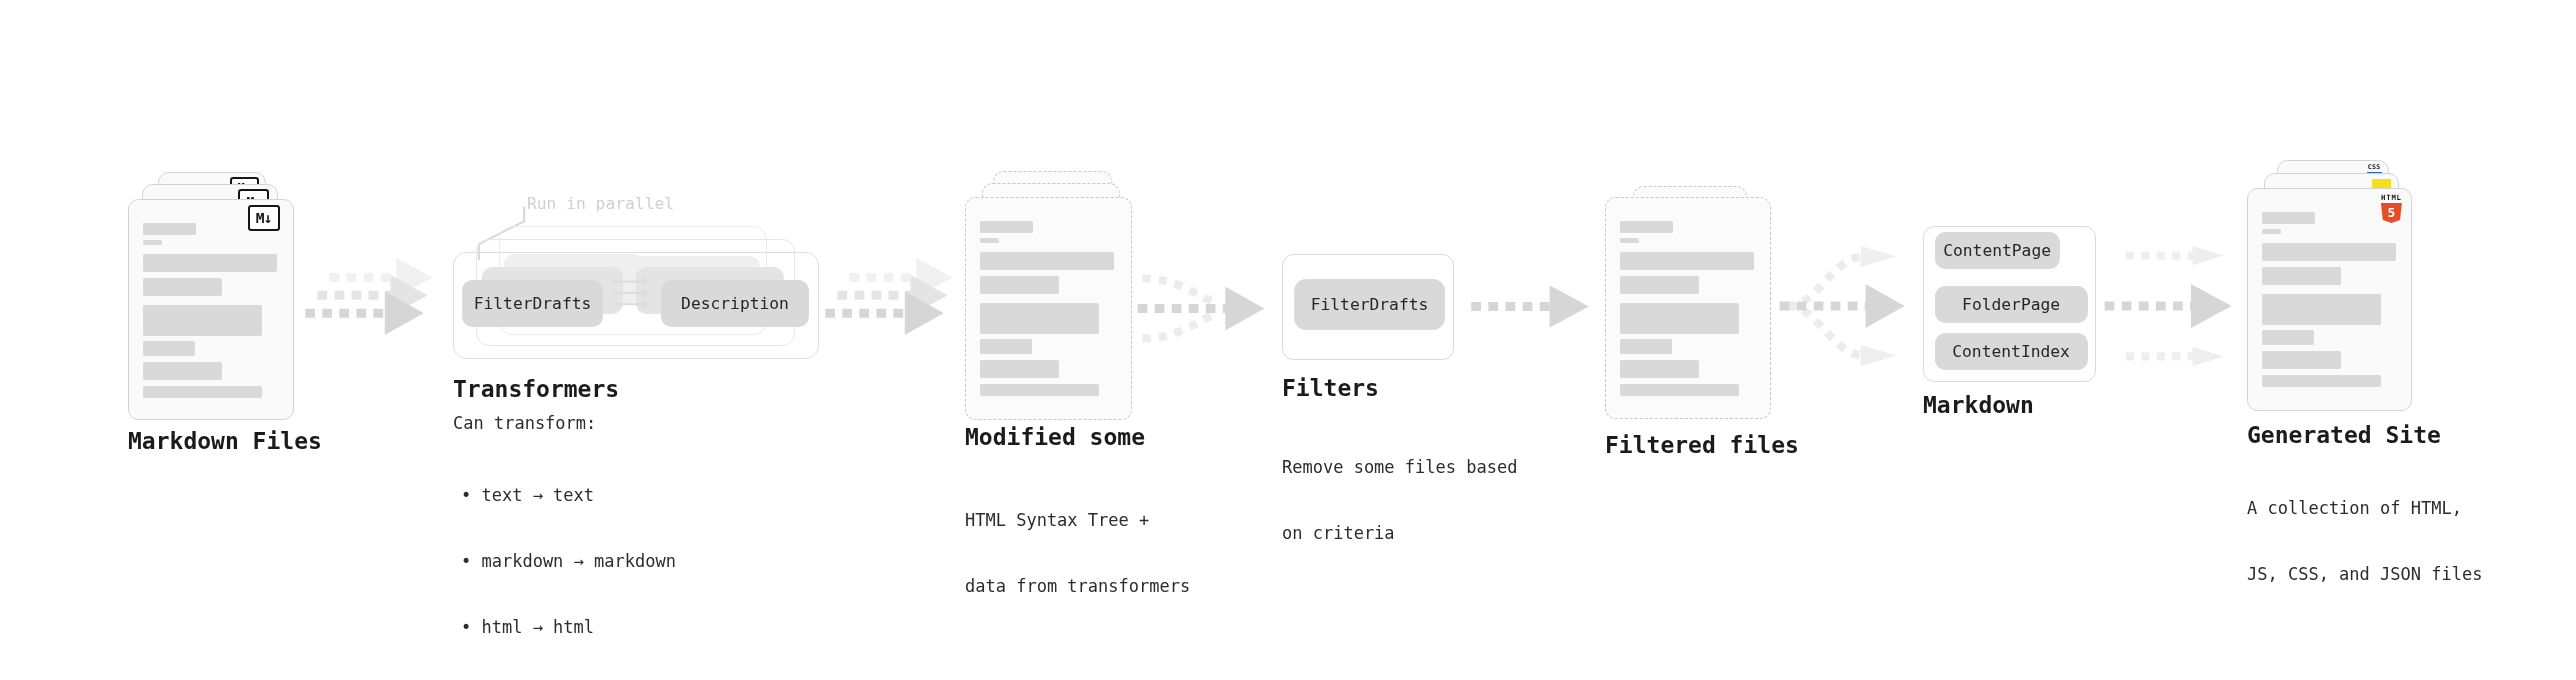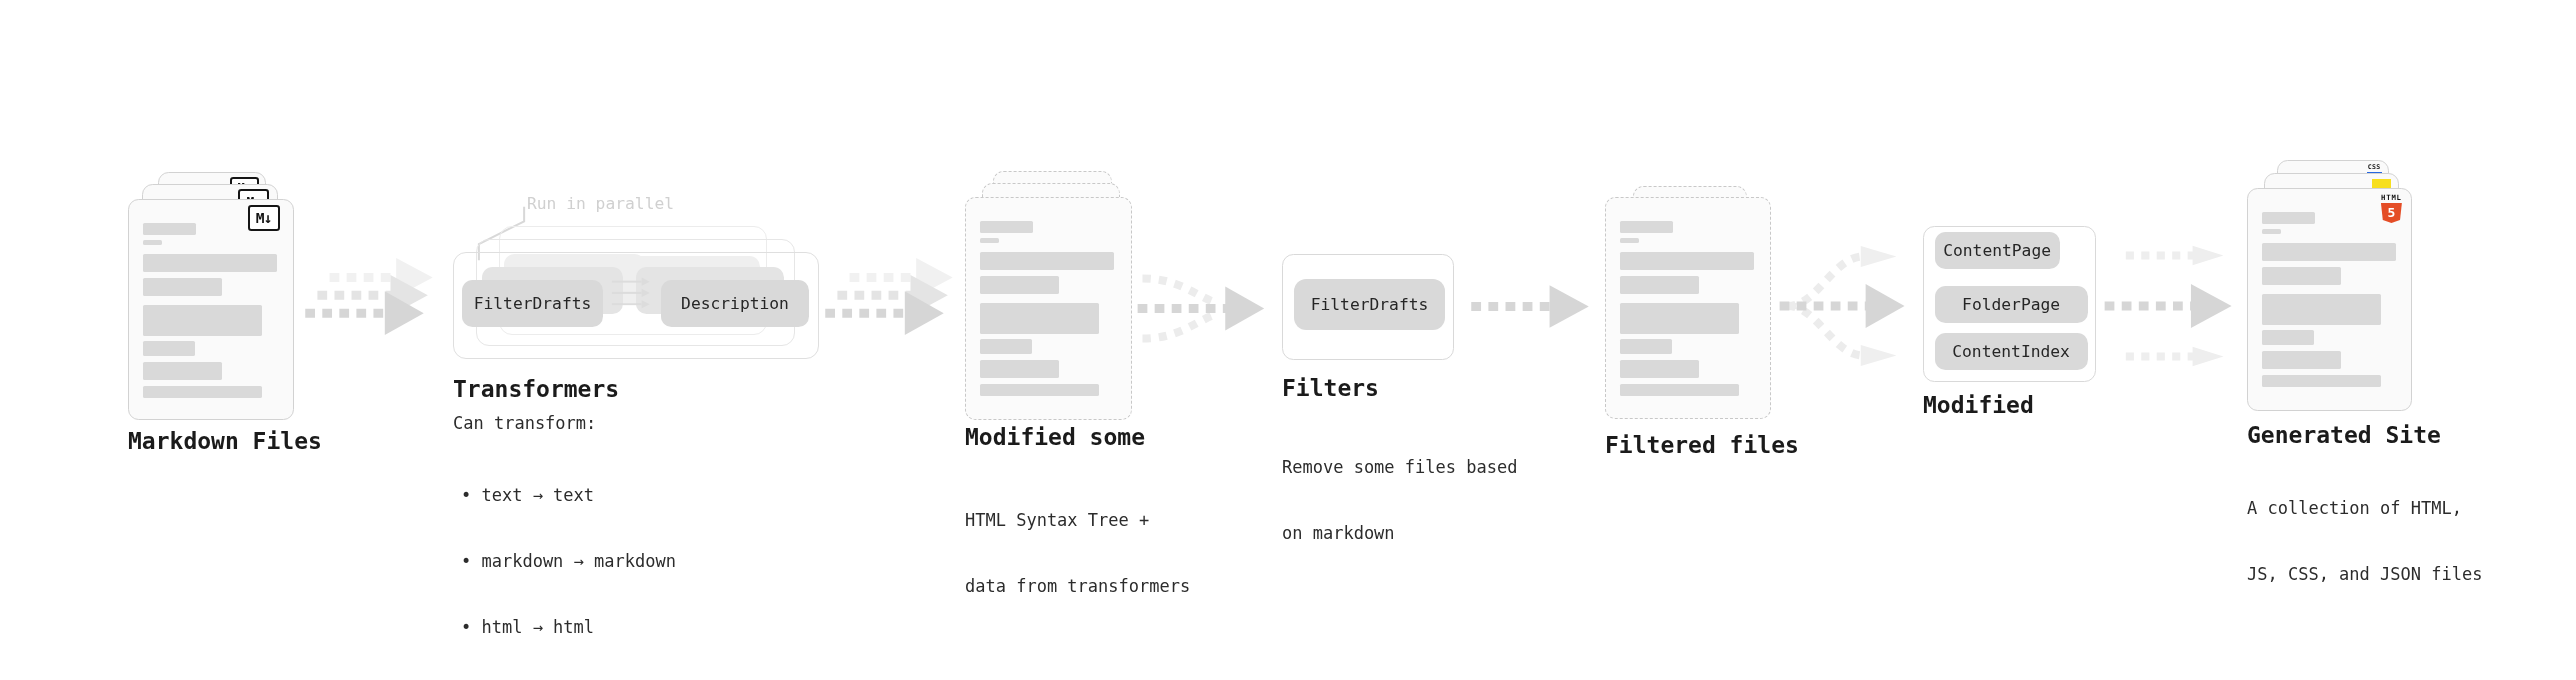--- a/index.html
+++ b/index.html
@@ -176,21 +176,21 @@
     <path d="M 8,110 C 52,110 72,90 96,81" stroke="#ececec" stroke-width="10" stroke-dasharray="10 10" fill="none"></path>
     <line x1="2" y1="73" x2="112" y2="73" stroke="#d6d6d6" stroke-width="11" stroke-dasharray="12 9"></line>
     <polygon points="110,46 158,73 110,100" fill="#d6d6d6"></polygon>
   </svg>
 
   <div class="box" style="left:1282px;top:254px;width:172px;height:106px;"></div>
   <div class="pill front" style="left:1294px;top:279px;width:151px;height:51px;border-radius:12.2px;">FilterDrafts</div>
   <div class="stage-title" style="left:1282px;top:374px;">Filters</div>
   <div class="stage-sub" style="left:1282px;top:412px;">
     <div>Remove some files based</div>
-    <div>on markdown</div>
+    <div>on criteria</div>
   </div>
 
   <svg class="abs" style="left:1468px;top:282px;" width="124" height="49" viewBox="0 0 152 60">
     <line x1="4" y1="30" x2="102" y2="30" stroke="#d6d6d6" stroke-width="11" stroke-dasharray="12 9"></line>
     <polygon points="100,4 148,30 100,56" fill="#d6d6d6"></polygon>
   </svg>
 
   <div>
     <div class="card dashed z1" style="left:1633px;top:186px;width:114px;height:195px;"></div>
     <div class="card dashed z3" style="left:1605px;top:197px;width:166px;height:222px;">
@@ -215,21 +215,21 @@
     <polygon points="102,124 146,137 102,150" fill="#efefef"></polygon>
     <line x1="2" y1="76" x2="110" y2="76" stroke="#d6d6d6" stroke-width="11" stroke-dasharray="12 9"></line>
     <polygon points="108,49 156,76 108,103" fill="#d6d6d6"></polygon>
   </svg>
 
   <div class="box" style="left:1923px;top:226px;width:173px;height:156px;">
     <div class="pill front" style="left:10.6px;top:5px;width:125px;height:37px;">ContentPage</div>
     <div class="pill front" style="left:10.6px;top:59px;width:153px;height:37px;">FolderPage</div>
     <div class="pill front" style="left:10.6px;top:106px;width:153px;height:37px;">ContentIndex</div>
   </div>
-  <div class="stage-title" style="left:1923px;top:391px;">Modified</div>
+  <div class="stage-title" style="left:1923px;top:391px;">Markdown</div>
 
   <svg class="abs" style="left:2103px;top:244px;" width="140" height="124" viewBox="0 0 172 152">
     <line x1="28" y1="14" x2="112" y2="14" stroke="#eeeeee" stroke-width="10" stroke-dasharray="10 9"></line>
     <polygon points="110,2 148,14 110,26" fill="#eeeeee"></polygon>
     <line x1="28" y1="138" x2="112" y2="138" stroke="#eeeeee" stroke-width="10" stroke-dasharray="10 9"></line>
     <polygon points="110,126 148,138 110,150" fill="#eeeeee"></polygon>
     <line x1="2" y1="76" x2="110" y2="76" stroke="#d6d6d6" stroke-width="11" stroke-dasharray="12 9"></line>
     <polygon points="108,49 158,76 108,103" fill="#d6d6d6"></polygon>
   </svg>
 

